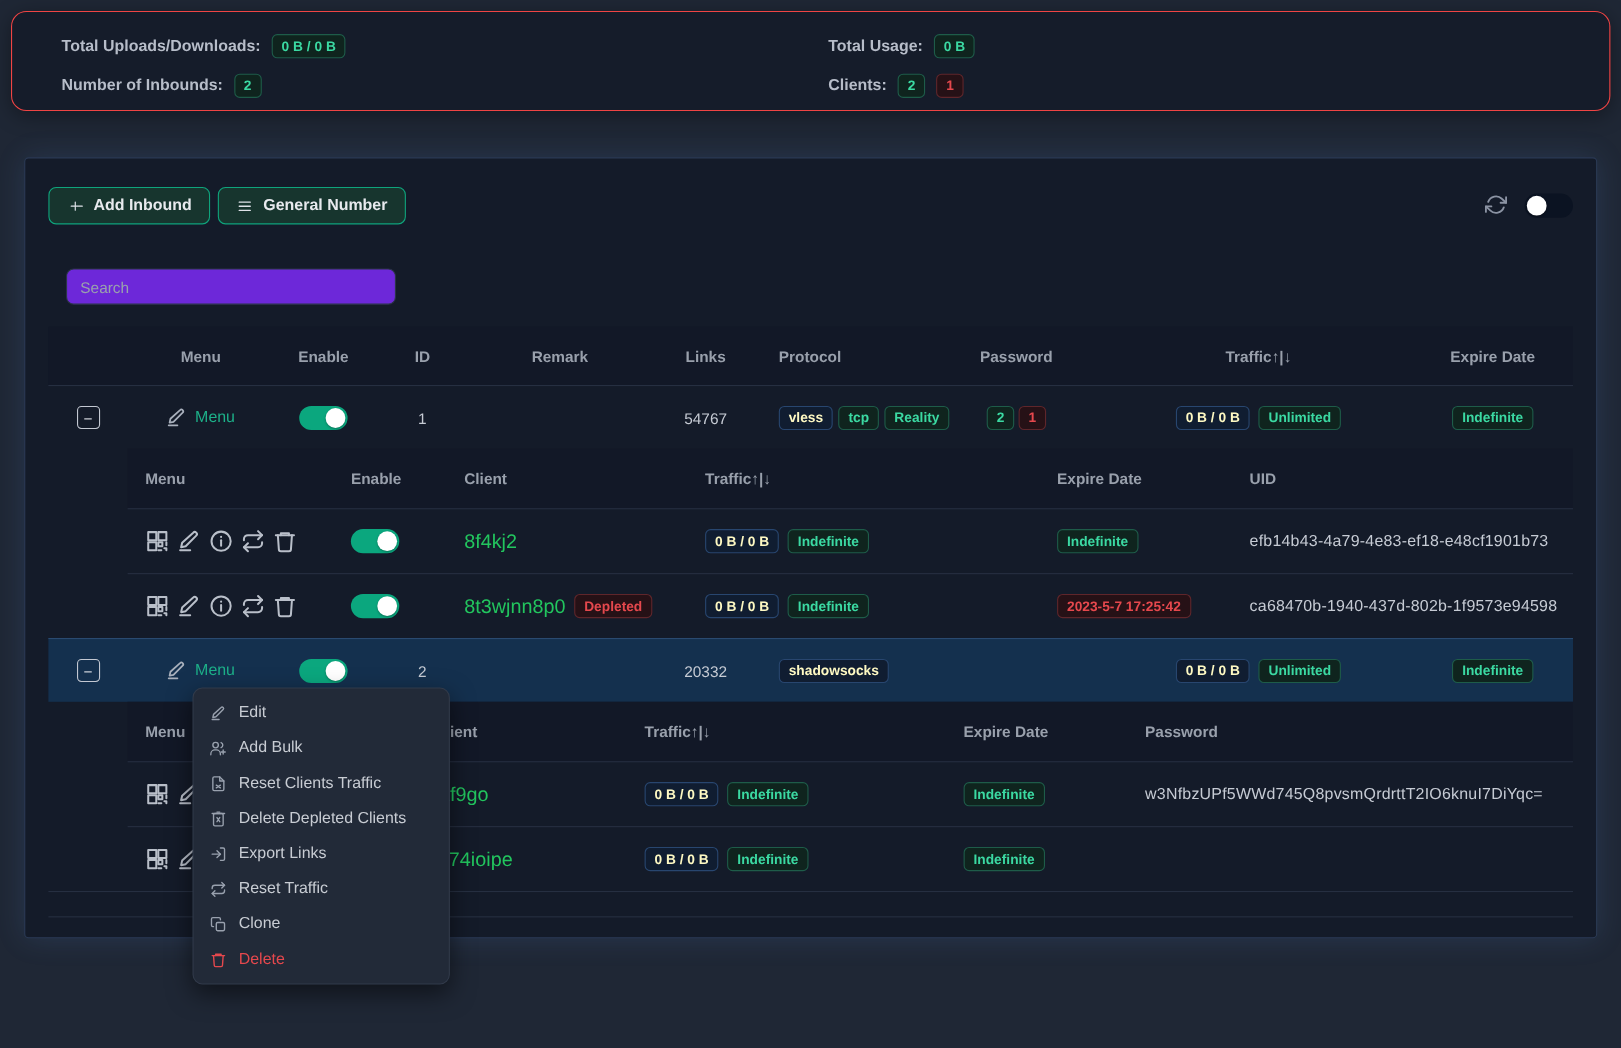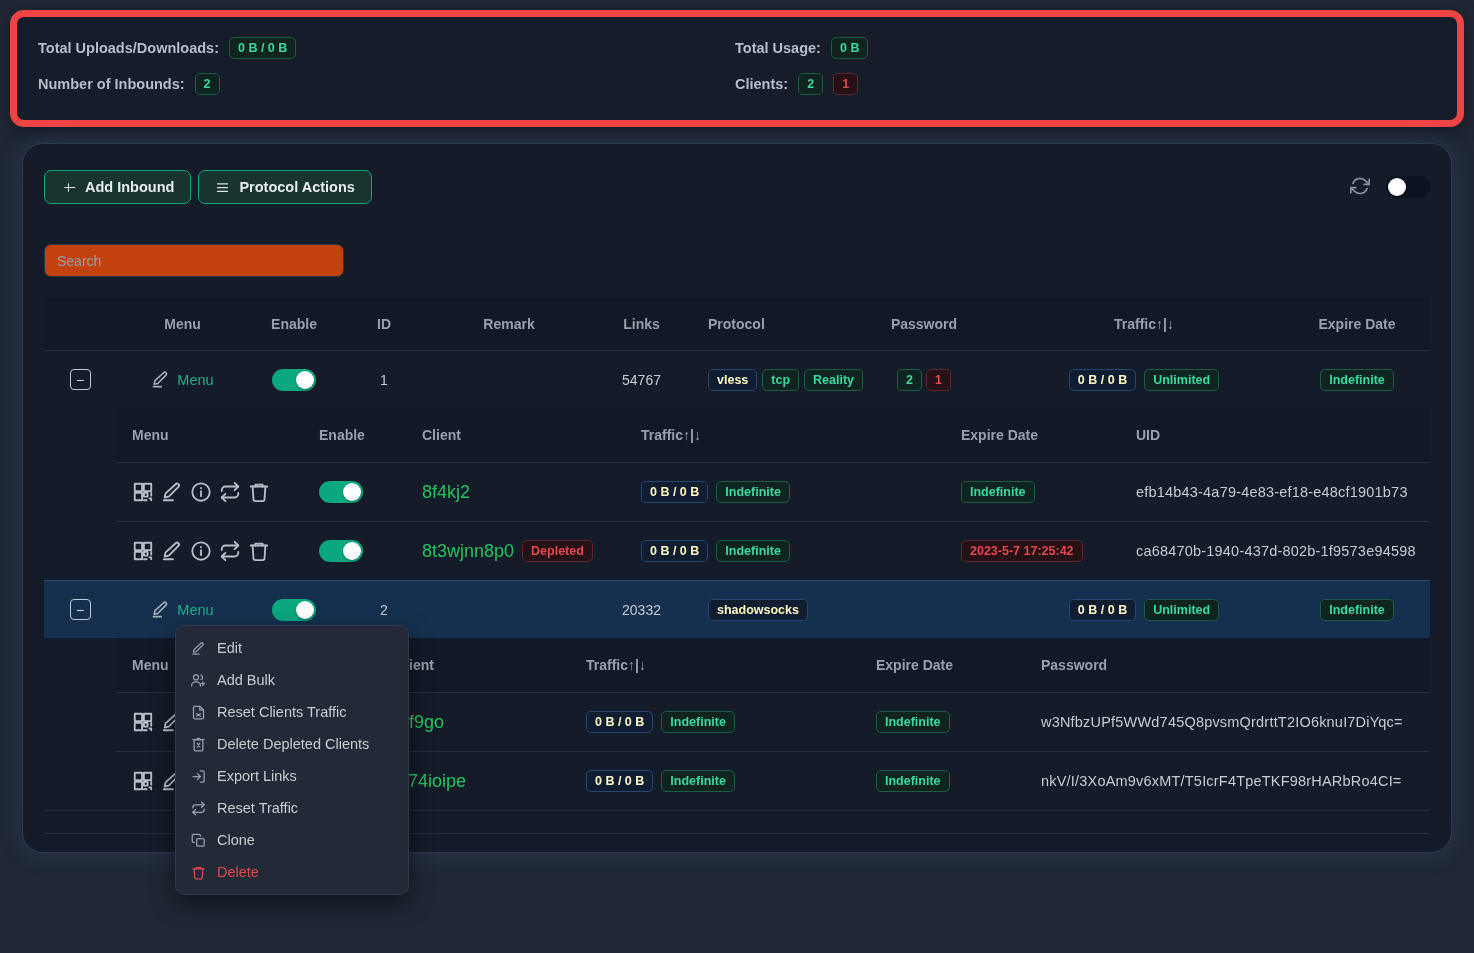--- a/index.html
+++ b/index.html
@@ -6,40 +6,40 @@
   html,body { width:1474px; height:953px; }
   body {
     background:#1f2735;
     font-family:"Liberation Sans", sans-serif;
     color:#c6cbd4;
     position:relative;
     overflow:hidden;
   }
   
   .top-card {
-    position:absolute; left:10px; top:10px; width:1454px; height:117px;
-    background:#151c2a; border:7px solid #ef4444; border-radius:14px;
+    position:absolute; left:10px; top:10px; width:1454px; height:91px;
+    background:#151c2a; border:1px solid #ef4444; border-radius:14px;
     box-shadow:0 4px 18px rgba(0,0,0,.35);
-    padding:20px 21px;
+    padding:20px 45px;
   }
   .stats-grid { display:grid; grid-template-columns: 697px 1fr; row-gap:14px; }
   .stat { display:flex; align-items:center; gap:10px; font-size:14.5px; color:#b7bdc9; font-weight:600; }
   
   .tag {
     display:inline-flex; align-items:center;
     padding:1px 8px; border-radius:5px; border:1px solid;
     font-size:12.5px; font-weight:700; line-height:18px; white-space:nowrap;
   }
   .tag-green { color:#3bd9a2; border-color:#1e5c49; background:#0f241e; }
   .tag-blue  { color:#fef9c3; border-color:#28466f; background:#101d31; }
   .tag-red   { color:#e5484d; border-color:#5f262b; background:#261116; }
   
   .main-card {
     position:absolute; left:22px; top:143px; width:1430px; height:710px;
-    background:#141b29; border:1px solid #2b3a55; border-radius:21px;
+    background:#141b29; border:1px solid #2b3a55; border-radius:4px;
     box-shadow:0 0 26px rgba(96,140,220,.16);
     padding:27px 21px 20px 21px;
   }
   .toolbar { display:flex; align-items:center; height:32px; }
   .btn {
     display:inline-flex; align-items:center; gap:9px;
     height:34px; padding:0 16px; border-radius:7px;
     background:#17352e; border:1px solid #0fa47c; color:#e8eaee;
     font-size:14.5px; font-weight:600; cursor:pointer;
   }
@@ -50,23 +50,24 @@
   .icon-btn svg { width:20px; height:20px; }
   
   .toggle { width:44px; height:22px; border-radius:11px; background:#0ba77e; position:relative; cursor:pointer; flex:none; }
   .toggle::after { content:""; position:absolute; top:2px; width:18px; height:18px; border-radius:50%; background:#fff; right:2px; box-shadow:0 1px 2px rgba(0,0,0,.3); }
   .toggle.off { background:#0b1322; }
   .toggle.off::after { left:2px; right:auto; }
   .toolbar .toggle { margin-left:14px; }
   
   .search-row { margin-top:41px; }
   .search-input {
-    width:300px; height:33px; background:#c2410c; border:1px solid #2b3547; border-radius:7px;
+    width:300px; height:33px; background:#6d28d9; border:1px solid #2b3547; border-radius:7px;
     color:#cdd2da; font-size:14px; padding:0 12px; outline:none;
     font-family:"Liberation Sans", sans-serif;
+    margin-left:16px;
   }
   .search-input::placeholder { color:#9aa1ad; }
   
   .table { margin-top:20px; font-size:14px; }
   .mrow {
     display:grid;
     grid-template-columns:72px 133px 90px 90px 160px 105px 150px 160px 280px 1fr;
     align-items:center;
   }
   .mrow.header { height:53px; background:#121827; color:#99a0ac; font-weight:700; }
@@ -144,21 +145,21 @@
     <button class="btn">
       <svg viewBox="0 0 24 24">
           <path d="M12 5v14M5 12h19" transform="scale(0.85) translate(2,2)"></path>
         </svg>
       <span>Add Inbound</span>
     </button>
     <button class="btn">
       <svg viewBox="0 0 24 24">
           <path d="M4 6h16M4 12h16M4 18h16"></path>
         </svg>
-      <span>Protocol Actions</span>
+      <span>General Number</span>
     </button>
     <div class="toolbar-spacer"></div>
     <span class="icon-btn">
       <svg viewBox="0 0 24 24">
           <polyline points="23 4 23 10 17 10"></polyline>
           <polyline points="1 20 1 14 7 14"></polyline>
           <path d="M3.51 9a9 9 0 0 1 14.85-3.36L23 10M1 14l4.64 4.36A9 9 0 0 0 20.49 15"></path>
         </svg>
     </span>
     <span class="toggle off"></span>
@@ -438,21 +439,20 @@
             <span class="toggle"></span>
           </div>
         <div class="scell client-name">w74ioipe</div>
         <div class="scell">
           <span class="tag tag-blue">0 B / 0 B</span>
           <span class="tag tag-green">Indefinite</span>
         </div>
         <div class="scell">
             <span class="tag tag-green">Indefinite</span>
           </div>
-        <div class="scell mono-id">nkV/I/3XoAm9v6xMT/T5IcrF4TpeTKF98rHARbRo4CI=</div>
       </div>
     </div>
 
     <div class="table-footer-strip"></div>
   </div>
 </div>
 
 <div class="context-menu">
   <div class="cm-item">
     <svg viewBox="0 0 24 24">

